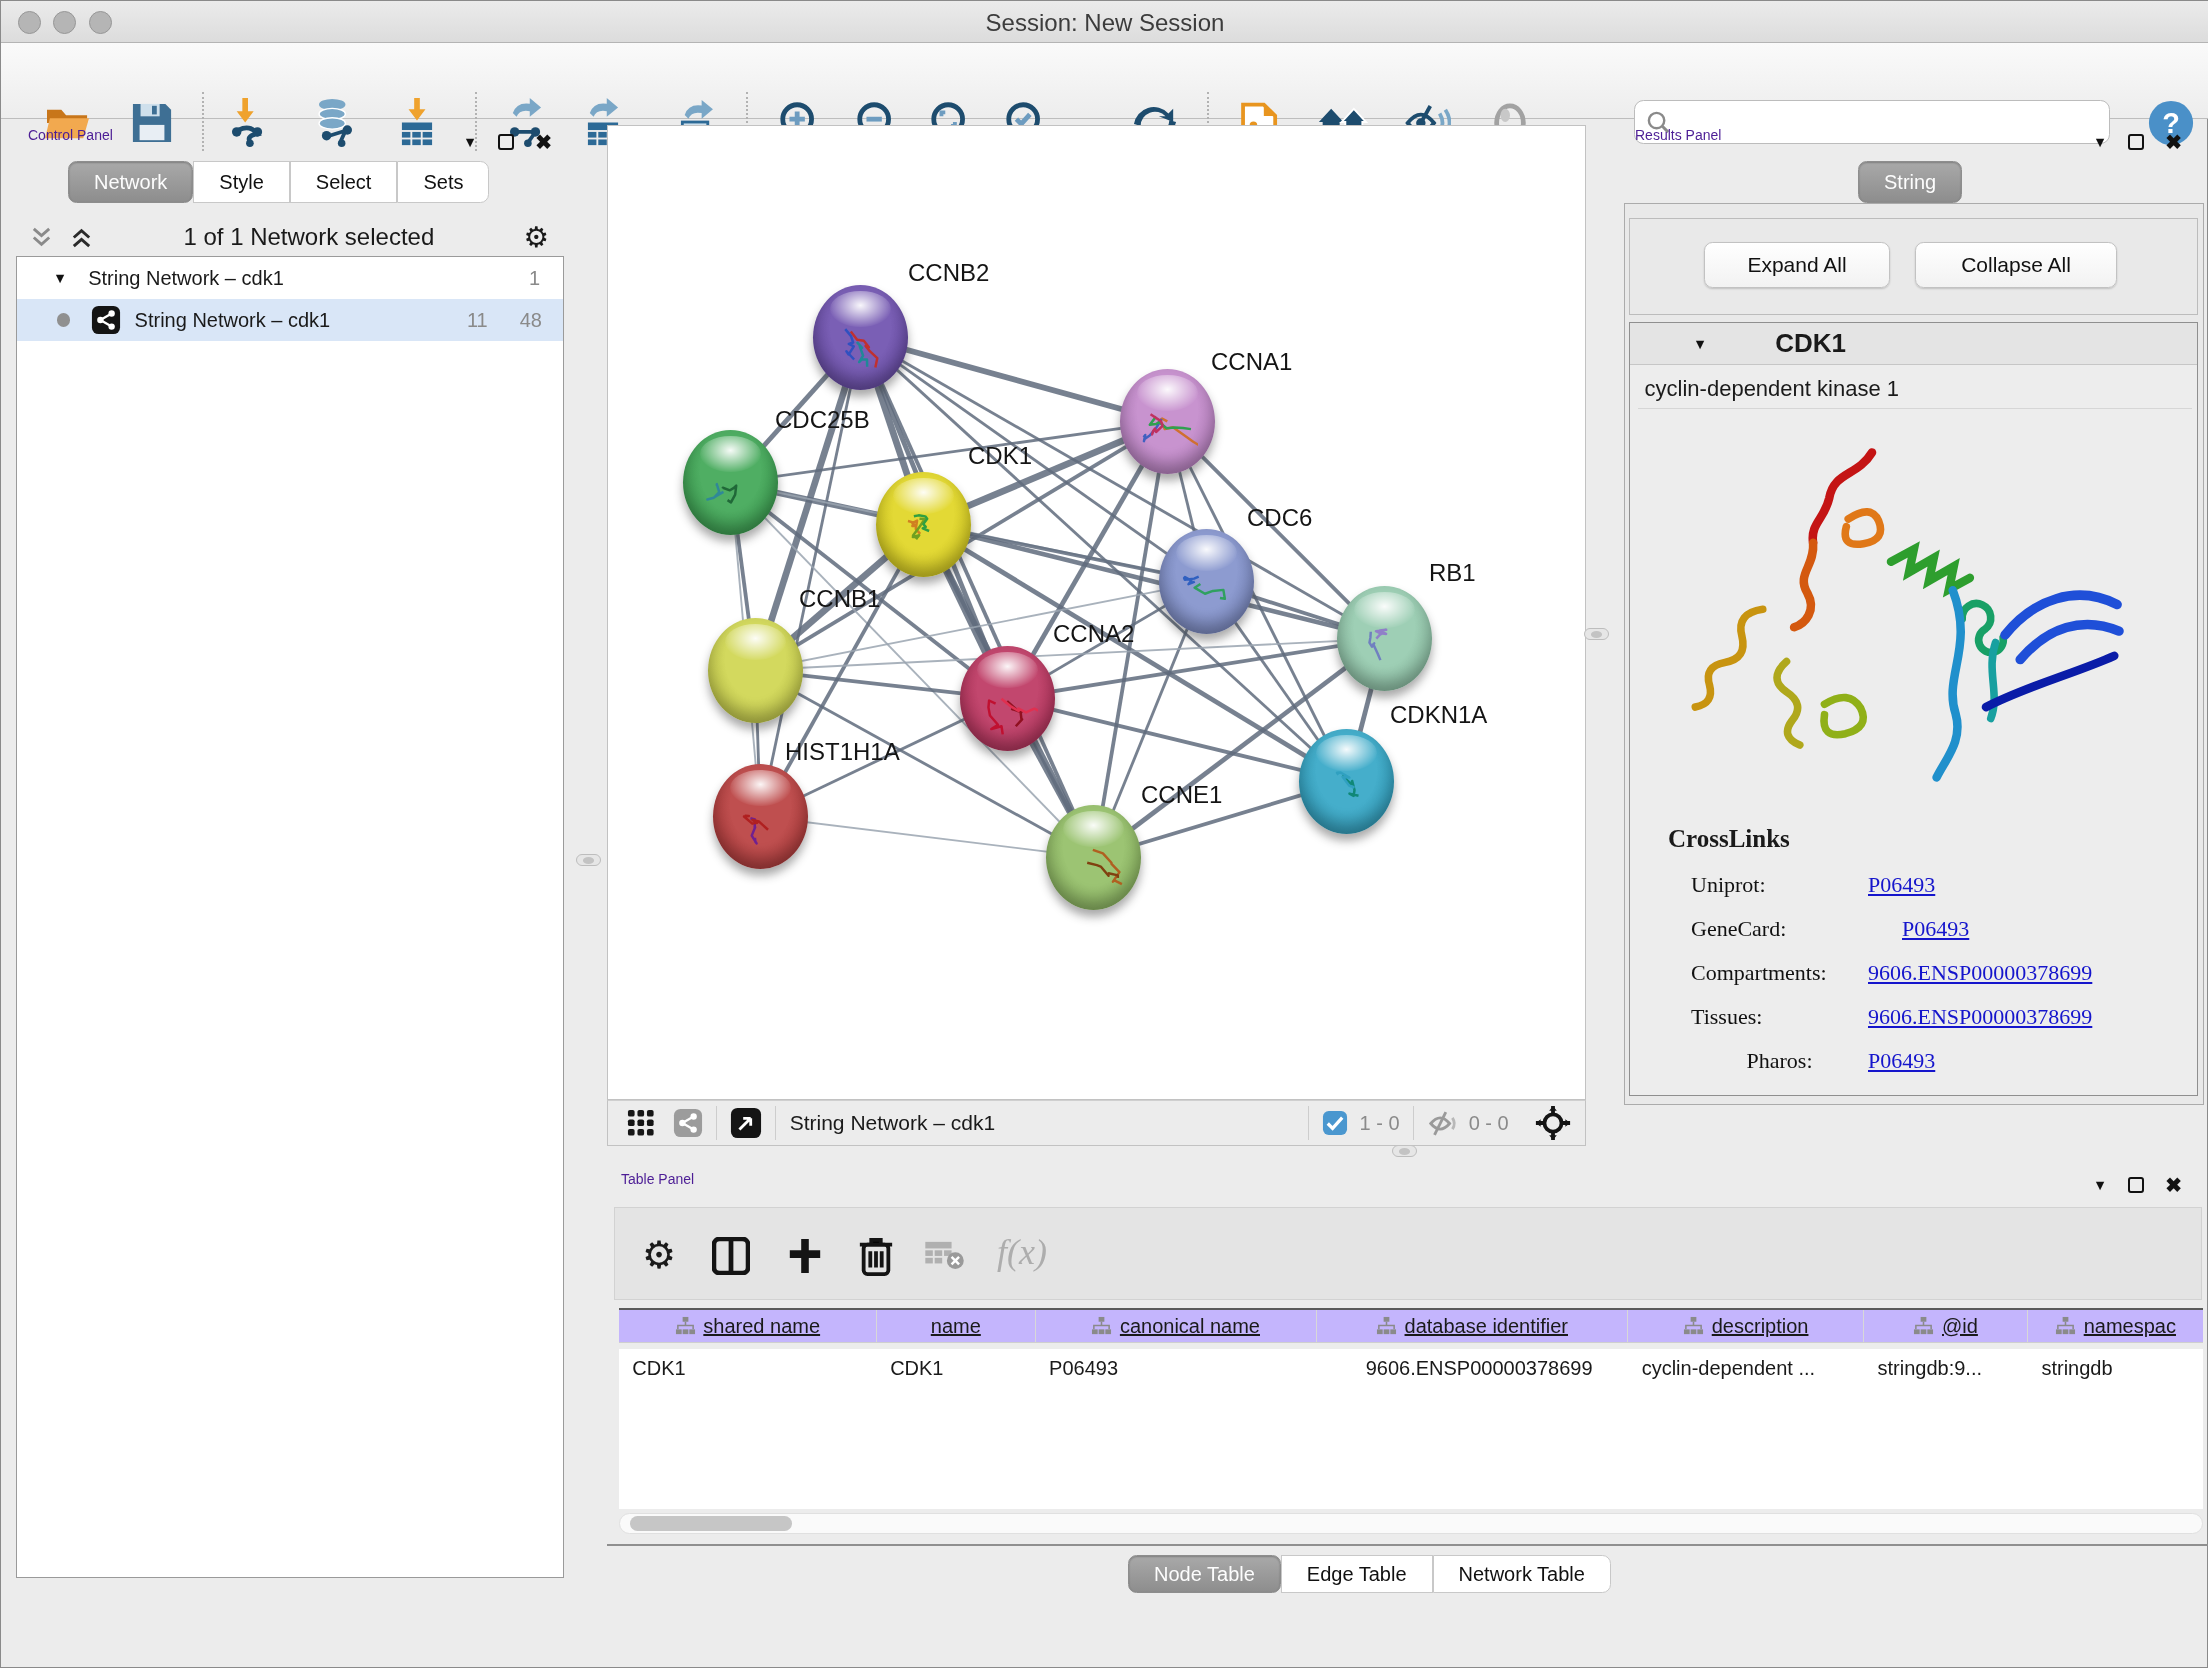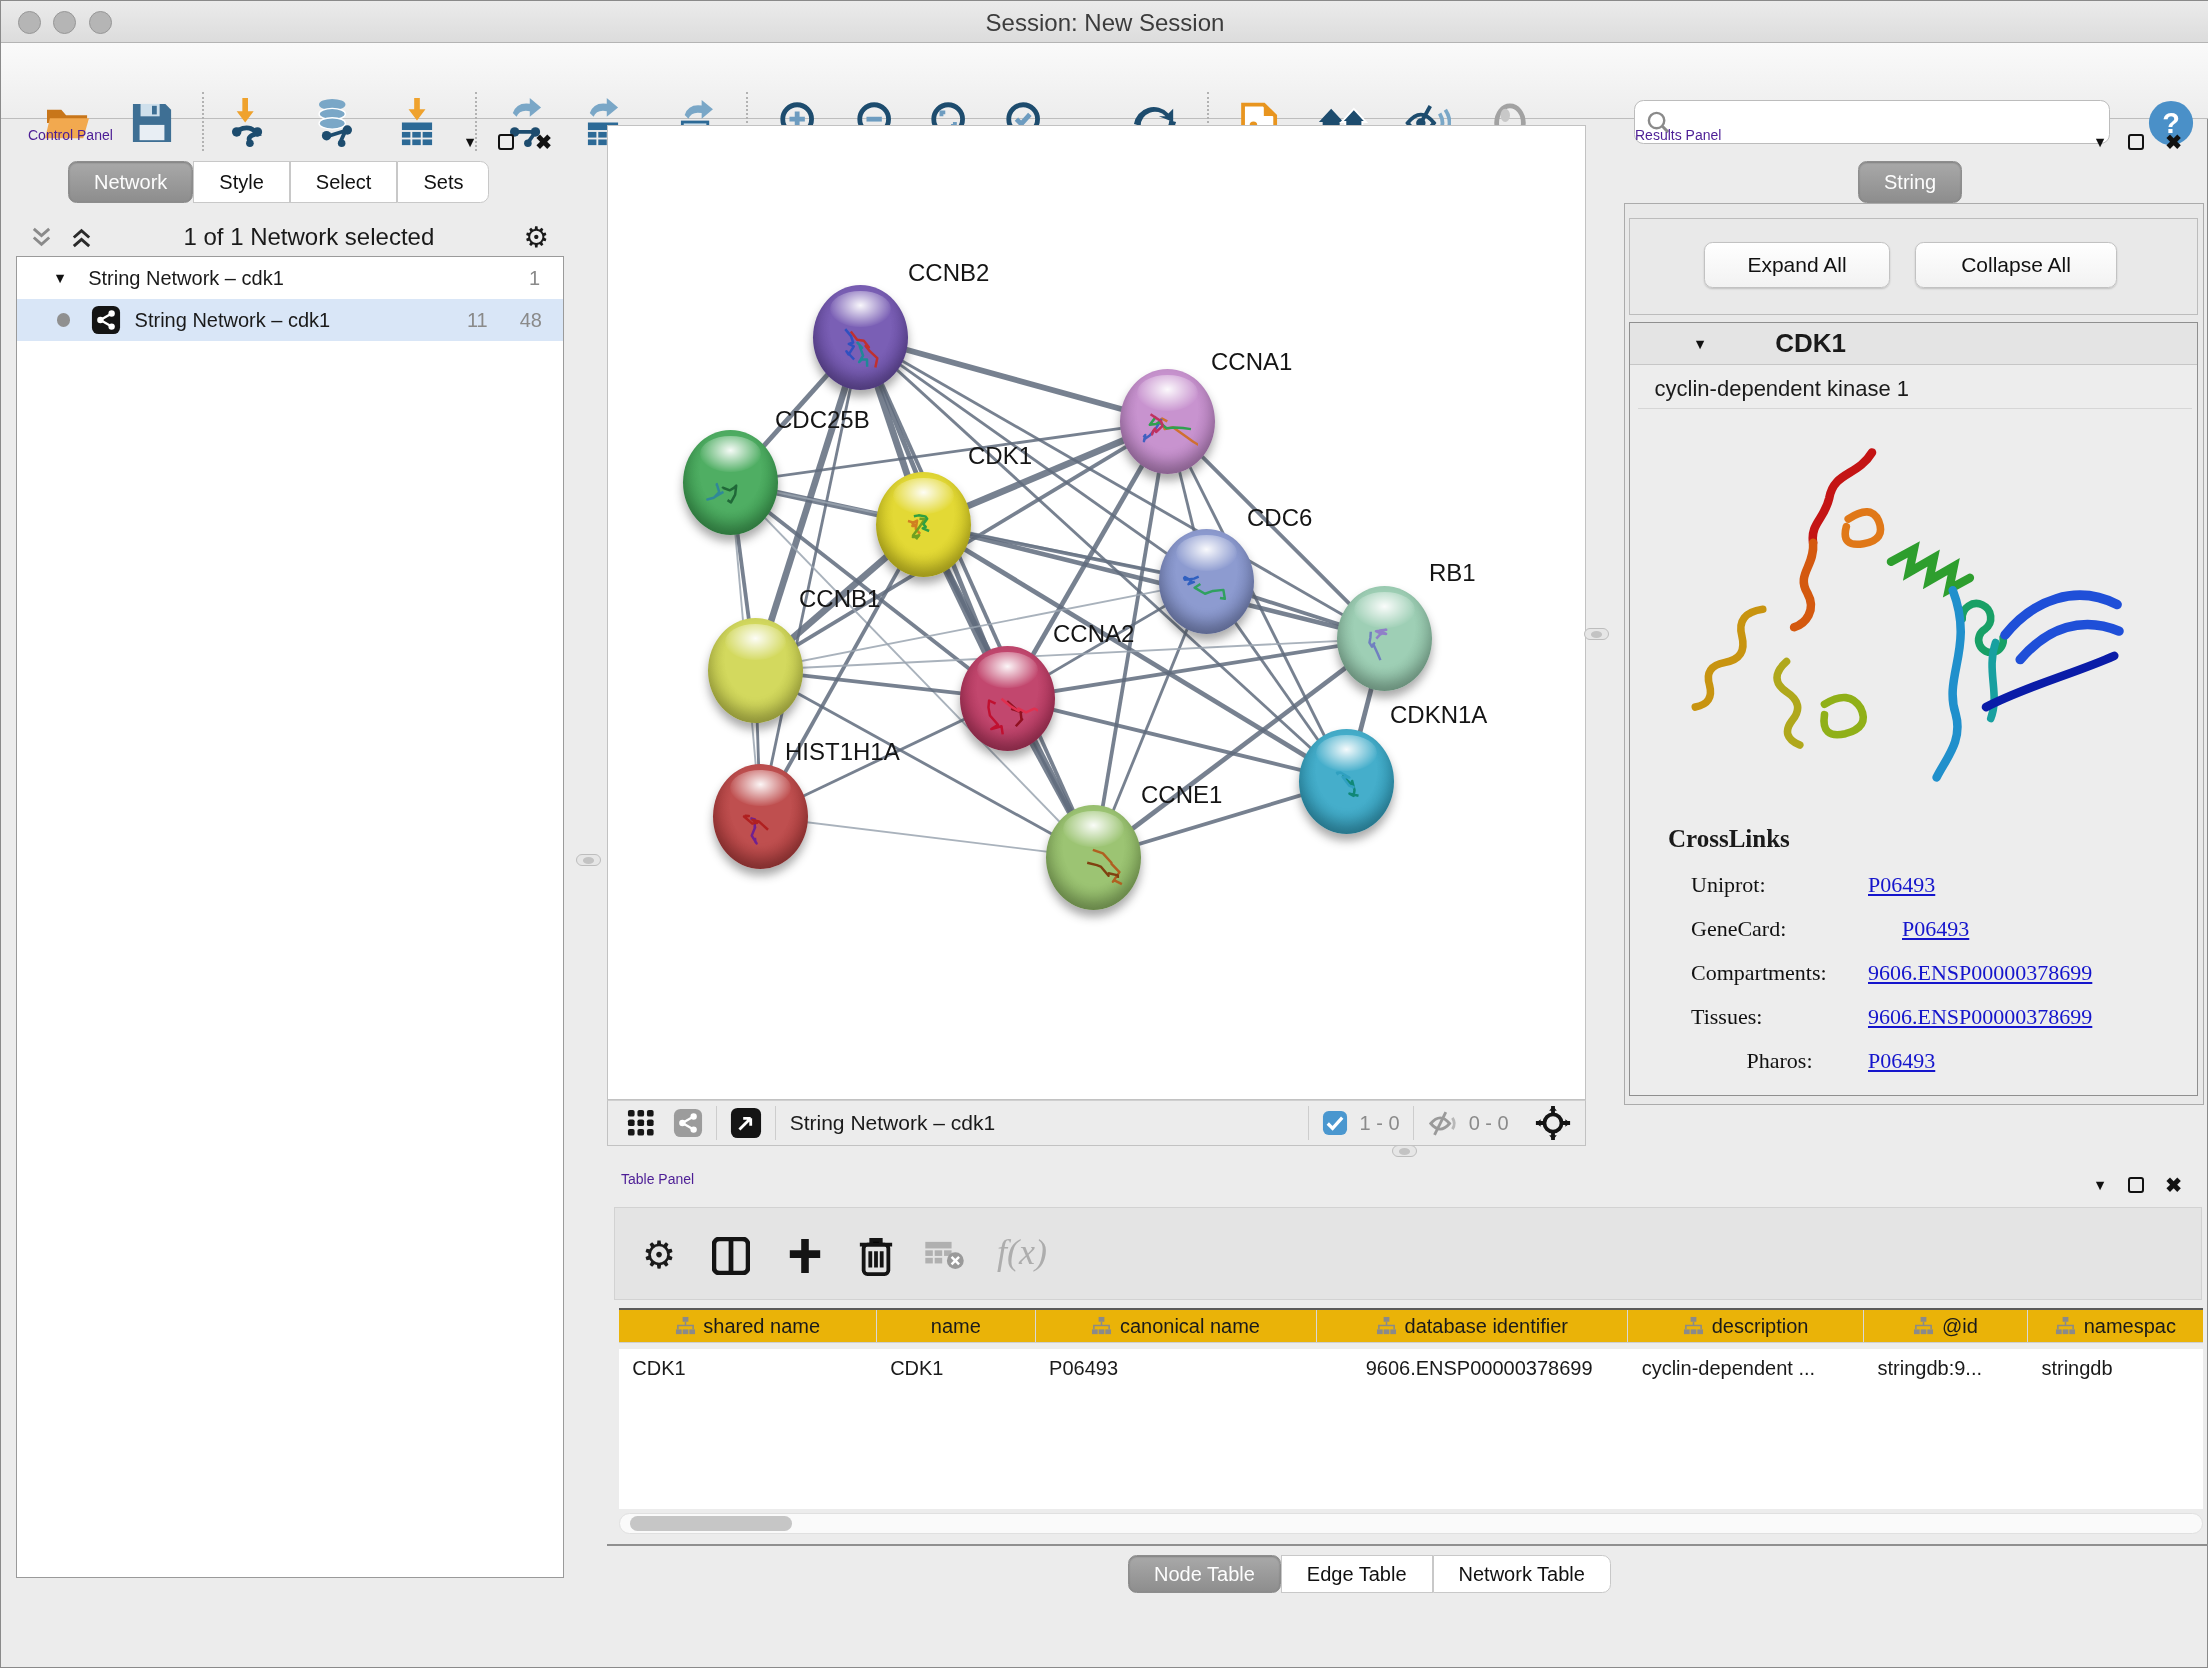--- a/index.html
+++ b/index.html
@@ -73,22 +73,22 @@
   .btn { background:linear-gradient(#ffffff,#f2f2f2); border:1px solid #c2c2c2; border-radius:8.6px;
     font-size:21px; color:#111; display:flex; align-items:center; justify-content:center;
     box-shadow:0 1px 1.9px rgba(0,0,0,.18); }
   .serif { font-family:"Liberation Serif", serif; }
   .xlink { color:#1515cc; text-decoration:underline; font-size:22px; font-family:"Liberation Serif", serif; }
   .xlabel { font-size:22px; font-family:"Liberation Serif", serif; color:#111; }
 
   
   .tp-toolbar { position:absolute; left:613px; top:1206px; width:1588px; height:93px; background:#e4e4e4;
     border:1px solid #d2d2d2; }
-  .thead { position:absolute; left:618px; top:1307px; width:1584px; height:35px; background:#eab308;
-    border-top:2.4px solid #5a5a5a; border-bottom:1px solid #cfcfcf; display:flex; overflow:hidden; }
+  .thead { position:absolute; left:618px; top:1307px; width:1584px; height:35px; background:#c4b5fd;
+    border-top:2.4px solid #5a5a5a; border-bottom:1px solid #cfcfcf; display:flex; overflow:hidden;text-decoration:underline; }
   .thcell { display:flex; align-items:center; justify-content:center; gap:7.6px; font-size:20px;
     border-right:1px solid #d8d8d8; height:100%; }
   .trow { position:absolute; left:618px; top:1348px; width:1584px; height:38px; background:#fff;
     display:flex; overflow:hidden; }
   .tdcell { display:flex; align-items:center; padding-left:13.3px; font-size:20px; height:100%; }
   .twhite { position:absolute; left:618px; top:1386px; width:1584px; height:122px; background:#fff; }
   .hscroll { position:absolute; left:618px; top:1512px; width:1584px; height:21px; background:#fafafa;
     border:1px solid #e0e0e0; border-radius:10.5px; }
   .hthumb { position:absolute; left:9.5px; top:1.9px; width:162px; height:15px; background:#c6c6c6; border-radius:7.6px; }
 
@@ -539,21 +539,21 @@
       <div class="btn abs" style="left:74px; top:23px; width:186px; height:46px;">Expand All</div>
       <div class="btn abs" style="left:285px; top:23px; width:202px; height:46px;">Collapse All</div>
     </div>
 
     <div class="abs" style="left:1628px; top:321px; width:569px; height:774px; background:#ededed; border:1.4px solid #8f8f8f;">
       <div class="abs" style="left:0; top:0; width:100%; height:42px; background:#e4e4e4; border-bottom:1px solid #c6c6c6; display:flex; align-items:center;">
         <span class="tri" style="margin-left:63px">▼</span>
         <span style="margin-left:68px; font-size:26px; font-weight:bold;">CDK1</span>
       </div>
       <div class="abs" style="left:7.6px; top:46px; width:554px; height:40px; border-bottom:1px solid #d6d6d6; display:flex; align-items:center; font-size:22px;">
-        <span style="margin-left:17px">cyclin-dependent kinase 1</span>
+        <span style="margin-left:7px">cyclin-dependent kinase 1</span>
       </div>
 
       <svg class="abs" style="left:42px; top:101px;" width="495" height="380" viewBox="0 0 520 400" fill="none" stroke-linecap="round">
         <path d="M210 30 C195 55 170 50 165 78 C160 100 145 105 148 125" stroke="#c41414" stroke-width="9"></path>
         <path d="M148 125 C150 150 130 158 142 178 C152 196 140 210 128 214" stroke="#d4590f" stroke-width="9"></path>
         <path d="M185 100 q24 -16 32 2 q8 20 -16 24 q-24 4 -18 -18" stroke="#e07818" stroke-width="8"></path>
         <path d="M95 195 q-28 4 -22 28 q6 24 -18 28 q-22 4 -16 24 q5 19 -15 23" stroke="#c89410" stroke-width="8"></path>
         <path d="M120 250 q-20 18 0 32 q20 13 6 30 q-13 17 8 26" stroke="#b0a81c" stroke-width="8"></path>
         <path d="M160 295 q26 -16 38 4 q10 20 -16 27 q-26 6 -22 -20" stroke="#90b018" stroke-width="8"></path>
         <path d="M230 145 l24 -13 -5 24 26 -15 -5 24 26 -15 -5 24 22 -12" stroke="#2e9e2e" stroke-width="9"></path>

